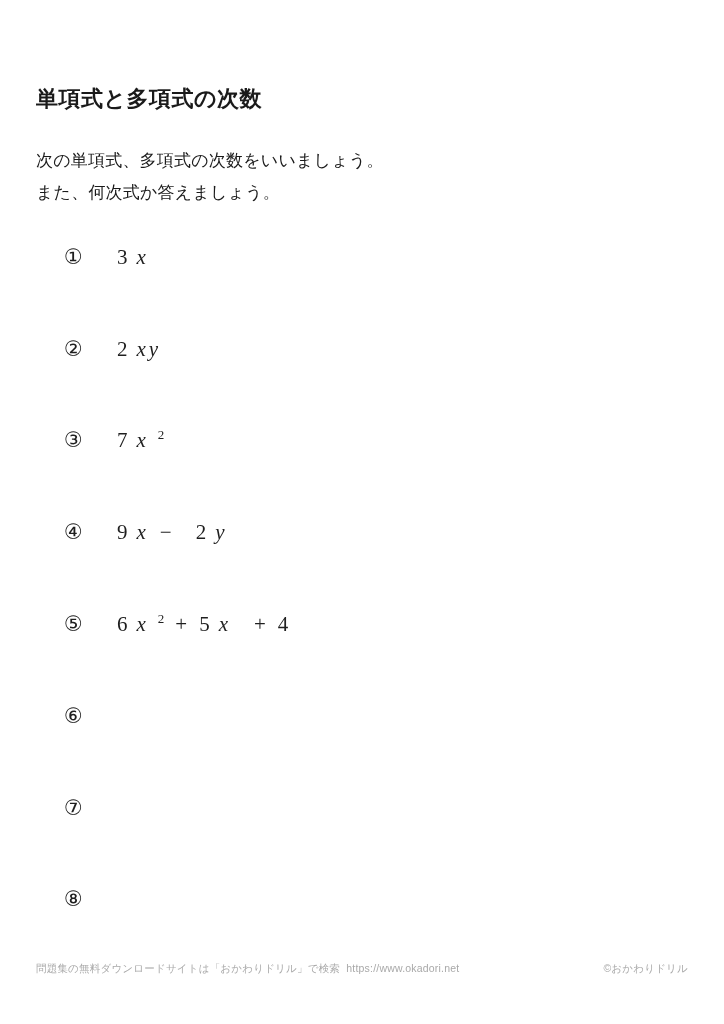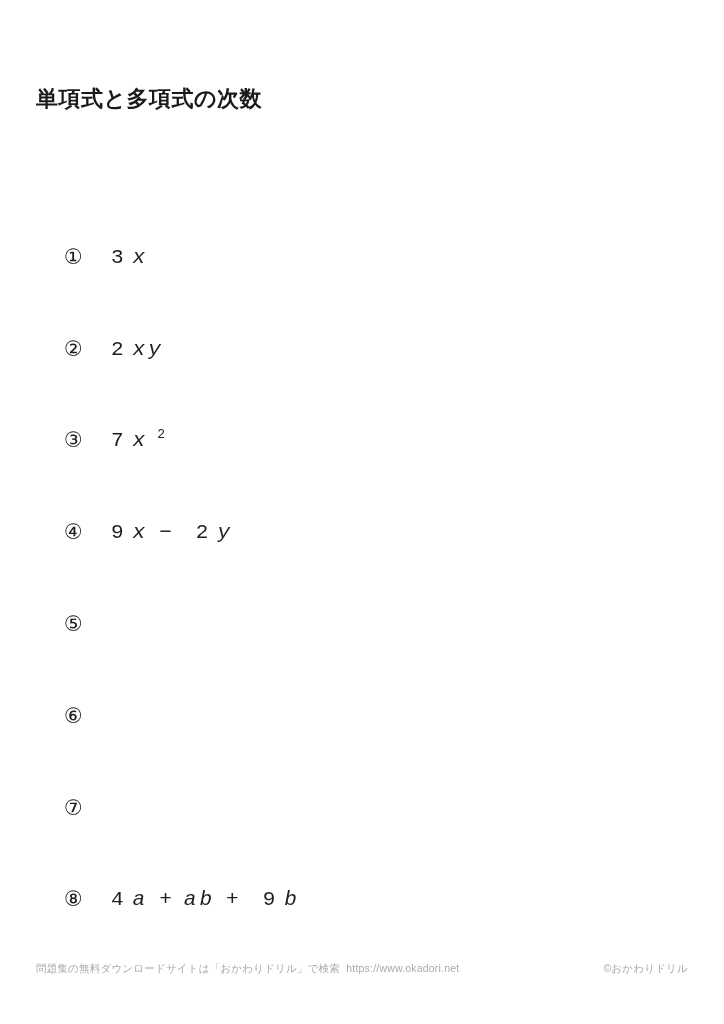--- a/index.html
+++ b/index.html
@@ -60,22 +60,22 @@
   .pnum {
     display: inline-block;
     width: 24px;
     font-family: "DejaVu Sans", "Liberation Sans", sans-serif;
     font-size: 21px;
     color: var(--math);
     line-height: 1;
   }
 
   .expr {
-    margin-left: 23px;
-    font-family: Liberation Mono, monospace;
+    margin-left: 29px;
+    font-family: Liberation Serif, serif;
     font-size: 21px;
     color: var(--math);
     white-space: nowrap;
     line-height: 1;
   }
   .tk { display: inline-block; margin-right: 9px; }
   .tk.var { font-style: italic; letter-spacing: 3px; }
   .tk.op  { margin-left: 2px; margin-right: 12px; }
   .tk.sup {
     font-size: 13px;
@@ -99,50 +99,54 @@
     white-space: pre;
   }
 </style>
 </head>
 <body>
 
 <div class="page">
 
   <h1 class="doc-title">単項式と多項式の次数</h1>
 
+  <div class="instructions">
+    <div>次の単項式、多項式の次数をいいましょう。</div>
+    <div>また、何次式か答えましょう。</div>
+  </div>
 
   <div class="problems">
     <div class="problem-row">
       <span class="pnum">①</span>
       <span class="expr"><span class="tk num">3</span><span class="tk var">x</span></span>
     </div>
     <div class="problem-row">
       <span class="pnum">②</span>
       <span class="expr"><span class="tk num">2</span><span class="tk var">xy</span></span>
     </div>
     <div class="problem-row">
       <span class="pnum">③</span>
       <span class="expr"><span class="tk num">7</span><span class="tk var">x</span><span class="tk sup">2</span></span>
     </div>
     <div class="problem-row">
       <span class="pnum">④</span>
       <span class="expr"><span class="tk num">9</span><span class="tk var">x</span><span class="tk op">−</span><span class="gap"></span><span class="tk num">2</span><span class="tk var">y</span></span>
     </div>
     <div class="problem-row">
       <span class="pnum">⑤</span>
+      <span class="expr"><span class="tk num">6</span><span class="tk var">x</span><span class="tk sup">2</span><span class="tk op">+</span><span class="tk num">5</span><span class="tk var">x</span><span class="gap"></span><span class="tk op">+</span><span class="tk num">4</span></span>
     </div>
     <div class="problem-row">
       <span class="pnum">⑥</span>
     </div>
     <div class="problem-row">
       <span class="pnum">⑦</span>
     </div>
     <div class="problem-row">
       <span class="pnum">⑧</span>
-      <span class="expr"><span class="tk num">4</span><span class="tk var">a</span><span class="tk op">+</span><span class="tk var">ab</span><span class="tk op">+</span><span class="gap"></span><span class="tk num">9</span><span class="tk var">b</span></span>
     </div>
   </div>
 
   <div class="footer">
     <span>問題集の無料ダウンロードサイトは「おかわりドリル」で検索  https://www.okadori.net</span>
     <span>©おかわりドリル</span>
   </div>
 
 </div>
 

